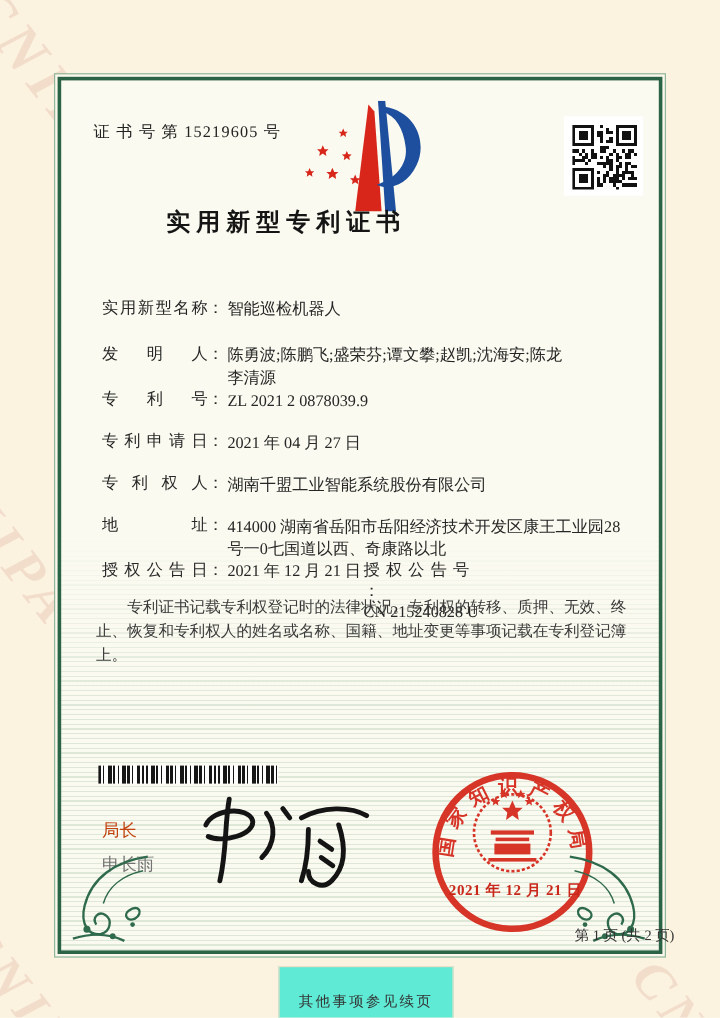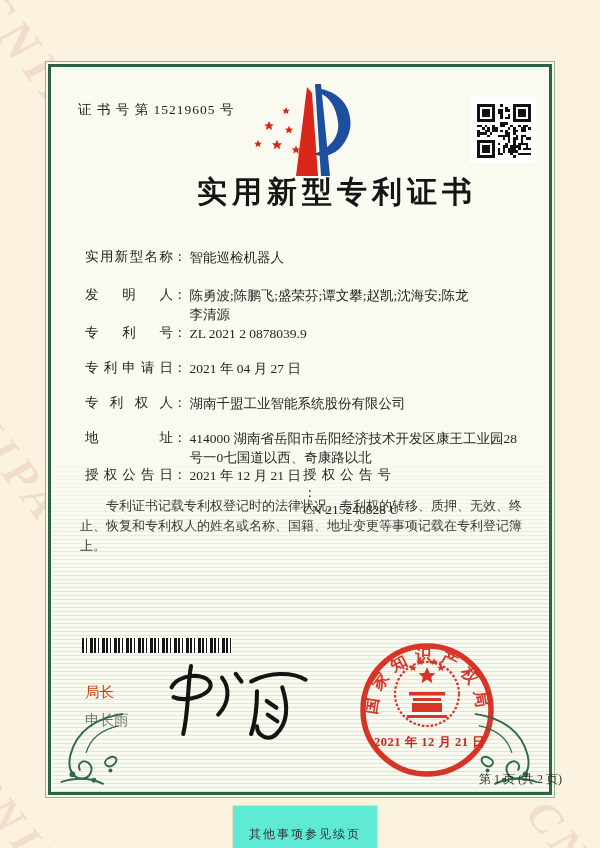--- a/index.html
+++ b/index.html
@@ -25,21 +25,21 @@
       background-image:
         linear-gradient(180deg, rgba(251,250,240,1) 0%, rgba(251,250,240,1) 52%, rgba(251,250,240,0) 72%),
         repeating-linear-gradient(180deg, rgba(104,156,120,.20) 0px, rgba(104,156,120,.20) 1px, rgba(104,156,120,0) 1px, rgba(104,156,120,0) 4px);}
 
   .layer{position:absolute;z-index:3;}
 
   .cert-no{left:78px;top:101px;font-size:13.5px;letter-spacing:1px;color:#222;}
   .logo{left:250px;top:84px;}
   .qr-patch{left:470px;top:97px;width:66px;height:66px;background:#fff;}
   .qr{left:477px;top:104px;}
-  .title{left:0;top:172px;width:477px;text-align:right;font-size:30px;font-weight:bold;
+  .title{left:0;top:172px;width:477px;text-align:center;font-size:20px;font-weight:bold;
          letter-spacing:5px;color:#151515;}
 
   .row{left:85px;display:flex;align-items:flex-start;font-size:13.5px;color:#262626;}
   .lab{display:inline-block;width:88px;text-align:justify;text-align-last:justify;white-space:nowrap;}
   .colon{margin-right:3px;}
   .val .ln{line-height:19px;white-space:nowrap;}
   .grp2{position:absolute;left:218px;top:0;display:flex;white-space:nowrap;flex-direction:column;}
   .lab2{display:inline-block;width:88px;text-align:justify;text-align-last:justify;}
 
   .paras{left:80px;top:496px;width:442px;font-size:13px;line-height:20px;color:#3a3a3a;text-align:justify;}

